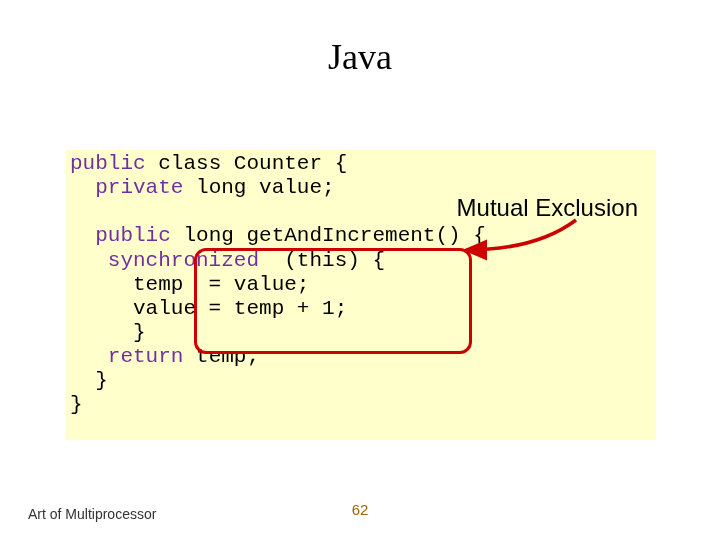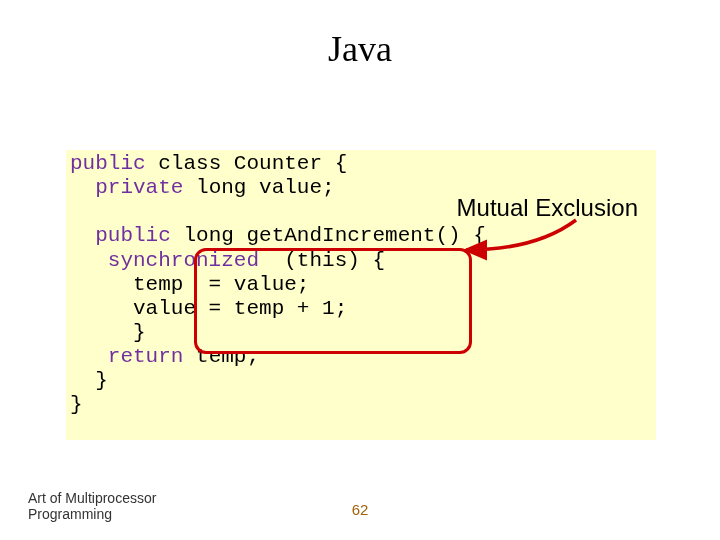--- a/index.html
+++ b/index.html
@@ -8,21 +8,21 @@
     width: 720px;
     height: 540px;
     background: #fff;
     font-family: Georgia, 'Times New Roman', serif;
     position: relative;
     overflow: hidden;
   }
   .title {
     text-align: center;
     font-size: 36px;
-    margin-top: 28px;
+    margin-top: 36px;
     color: #000;
   }
   .code-block {
     position: absolute;
     left: 66px;
     top: 150px;
     width: 590px;
     height: 290px;
     background: #ffffcc;
     padding: 0;
@@ -112,16 +112,15 @@
       <marker id="ah" markerWidth="10" markerHeight="10" refX="6" refY="3" orient="auto" markerUnits="strokeWidth">
         <path d="M0,0 L7,3 L0,6 Z" fill="#cc0000"></path>
       </marker>
     </defs>
     <path d="M 510 70 Q 470 100 400 100" stroke="#cc0000" stroke-width="3.5" fill="none" marker-end="url(#ah)"></path>
   </svg>
 </div>
 
 <div class="footer-credit">
   <div>Art of Multiprocessor</div>
-  <div>Programming</div>
 </div>
 
 <div class="page-number">62</div>
 
 </body></html>

